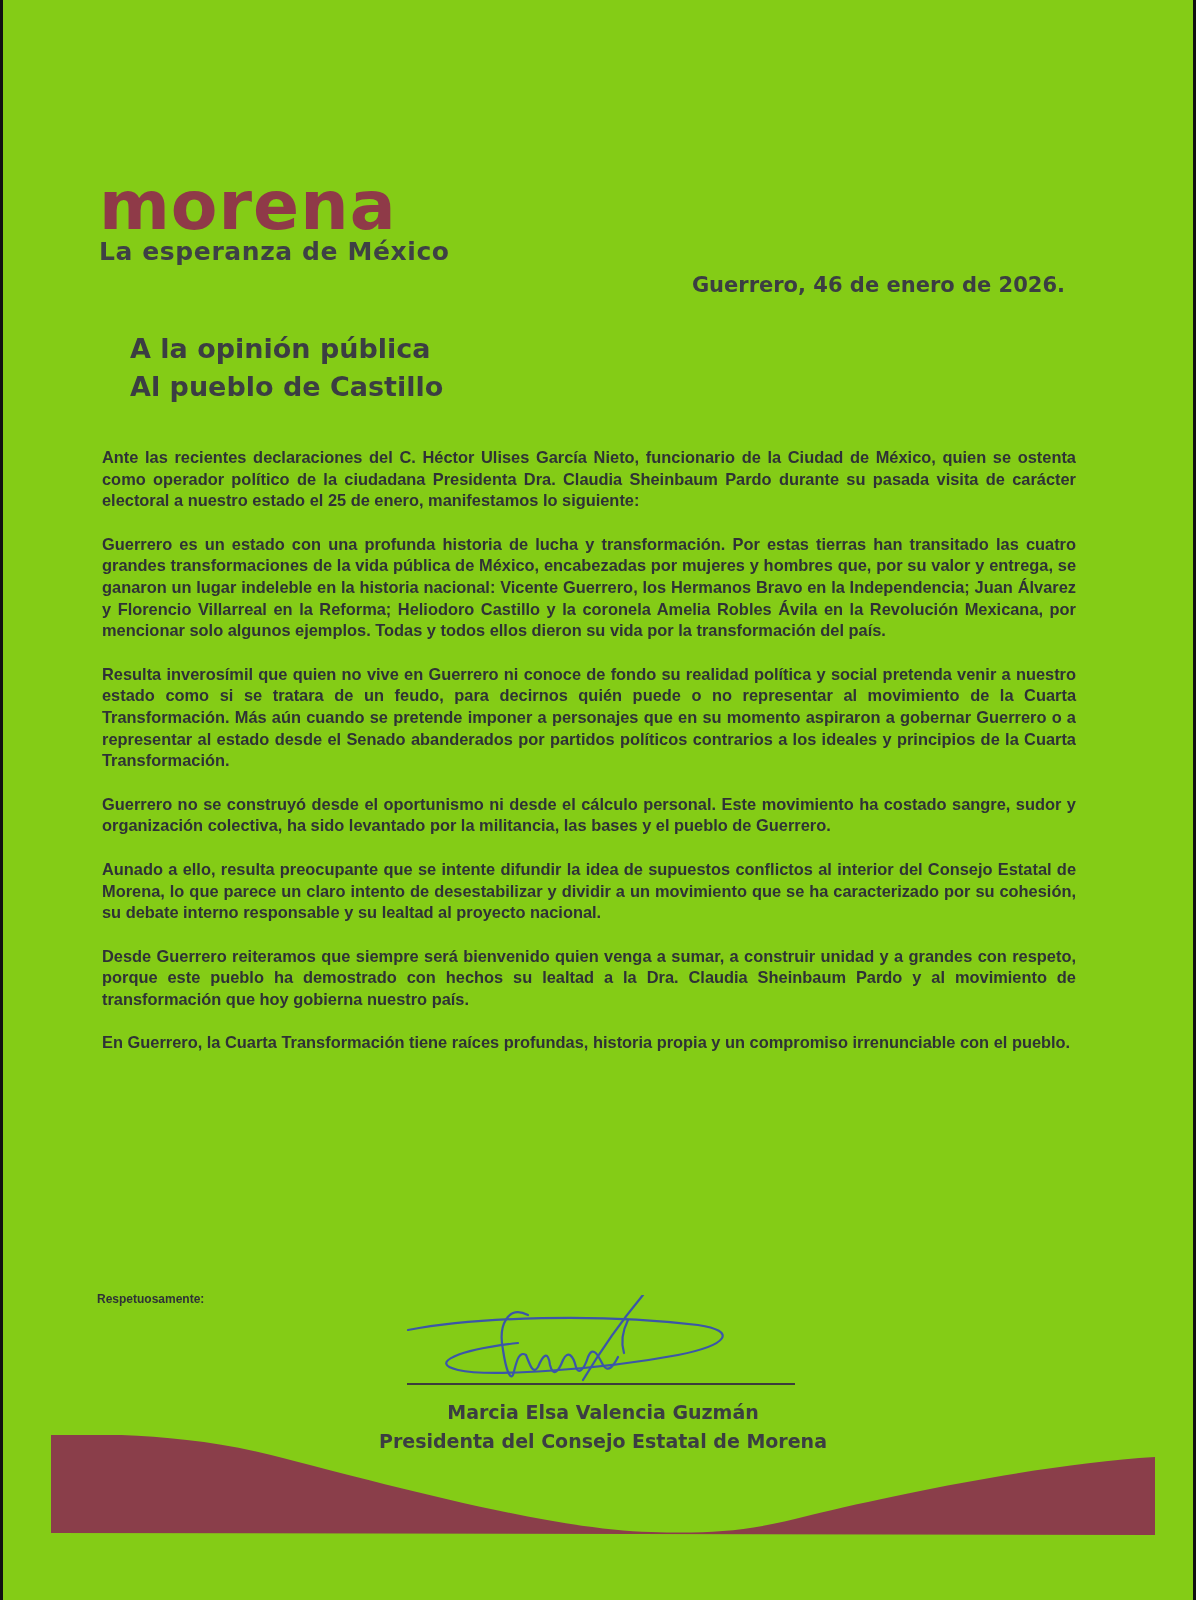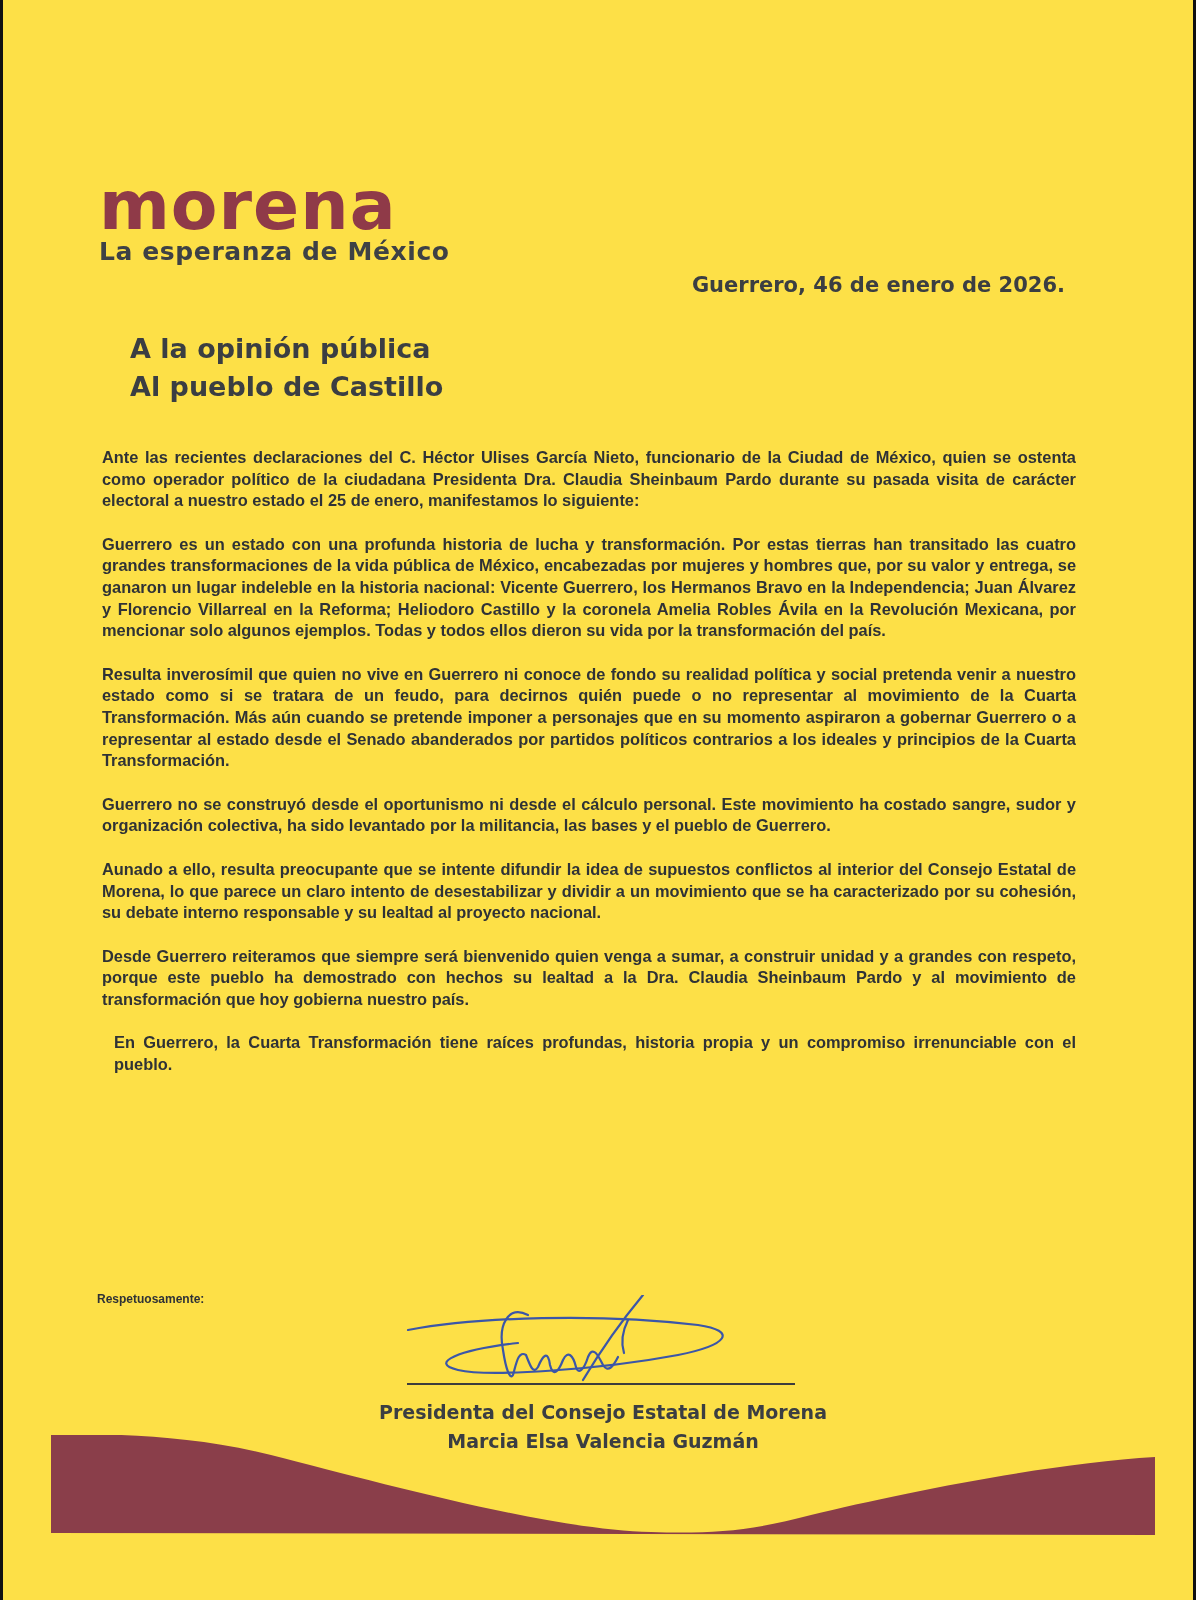--- a/index.html
+++ b/index.html
@@ -4,21 +4,21 @@
 <style>
   html, body { margin: 0; padding: 0; }
   body {
     width: 1196px; height: 1600px;
     background: #111;
     position: relative;
     overflow: hidden;
   }
   .page {
     position: absolute; left: 3px; top: 0; width: 1190px; height: 1600px;
-    background: #fde047;
+    background: #84cc16;
   }
   .logo {
     position: absolute; left: 96px; top: 175px;
   }
   .logo-word {
     font-family: "DejaVu Sans", sans-serif;
     font-weight: bold;
     font-size: 68px;
     color: #8f3a48;
     letter-spacing: 1px;
@@ -53,21 +53,21 @@
   .body {
     position: absolute; left: 99px; top: 447px; width: 974px;
     font-family: "Liberation Sans", sans-serif;
     font-weight: bold;
     font-size: 16.4px;
     line-height: 21.6px;
     color: #2f3236;
     text-align: justify;
   }
   .body p { margin: 0 0 22px 0; }
-  .body p.close { margin-bottom: 18px; margin-left: 12px; }
+  .body p.close { margin-bottom: 18px; }
   .closing {
     position: absolute; left: 94px; top: 1292px;
     font-family: "Liberation Sans", sans-serif;
     font-weight: bold; font-size: 12px; color: #2f3236;
   }
   .sig-line {
     position: absolute; left: 404px; top: 1383px; width: 388px; height: 2px;
     background: #3d3d3d;
   }
   .signature {
@@ -117,21 +117,21 @@
     <g fill="none" stroke="#3b56a8" stroke-width="2.2" stroke-linecap="round">
       <path d="M10,35 C80,22 200,18 300,30 C340,36 330,50 280,60 C200,75 90,82 60,75 C30,68 60,55 120,48"></path>
       <path d="M130,20 C110,10 100,30 105,55 C108,75 112,85 115,80 C118,70 120,55 128,60 C132,70 135,80 140,72 C145,60 150,55 152,70 C155,82 160,78 165,65 C170,55 175,60 178,72 C180,80 186,75 190,62 C195,50 200,60 205,70 C210,78 215,72 220,62"></path>
       <path d="M245,0 C220,30 200,60 185,85"></path>
       <path d="M230,25 C225,35 222,45 226,58"></path>
     </g>
   </svg>
   <div class="sig-line"></div>
 
   <div class="signer">
+    <div>Marcia Elsa Valencia Guzmán</div>
     <div>Presidenta del Consejo Estatal de Morena</div>
-    <div>Marcia Elsa Valencia Guzmán</div>
   </div>
 
   <svg class="wave" viewBox="0 0 1104 100" preserveAspectRatio="none">
     <path id="wave-path" d="M0,0 C60,-2 140,0 220,20 C330,48 500,95 600,97 C660,99 700,96 760,80 C850,58 1000,28 1104,22 L1104,100 L0,98 Z" fill="#8a3e4a"></path>
   </svg>
 
 </div>
 
 </body></html>

